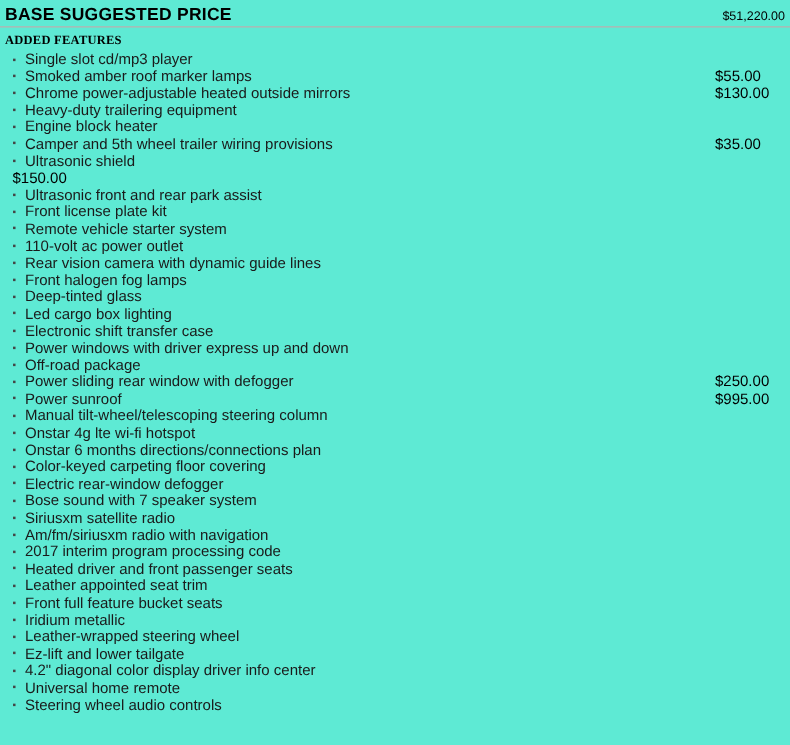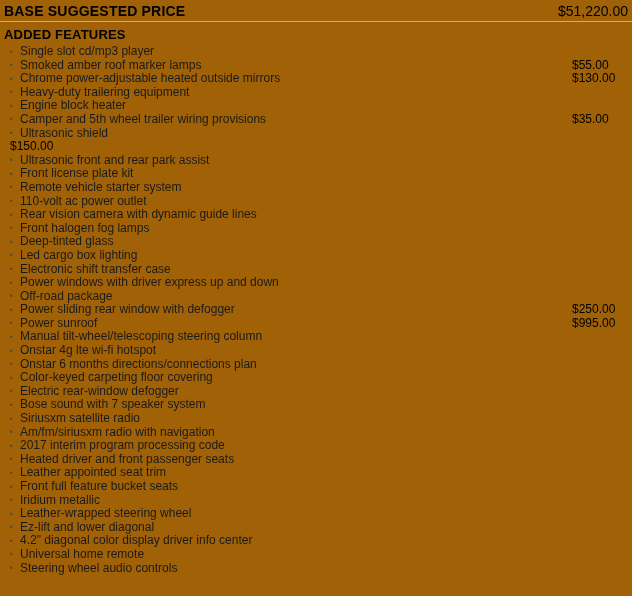--- a/index.html
+++ b/index.html
@@ -12,49 +12,50 @@
     background: #fdf1f0;
     font-family: "Liberation Sans", sans-serif;
     font-size: 12px;
     color: #1a1a1a;
     overflow: hidden;
   }
   .sheet {
     position: relative;
     width: 632px;
     height: 596px;
-    background: #a16207;
+    background: #5eead4;
     box-sizing: border-box;
   }
   
   .base-row {
     display: flex;
     align-items: baseline;
     justify-content: space-between;
     padding: 3px 2px 2px 4px;
     border-bottom: 1px solid #b9b0ae;
   }
   .base-label {
     font-weight: bold;
     font-size: 14px;
     letter-spacing: 0.2px;
     color: #000;
   }
   .base-price {
-    font-size: 14px;
+    font-size: 10px;
     color: #000;
     padding-right: 2px;
   }
   
   .section-title {
     font-weight: bold;
-    font-size: 13px;
+    font-size: 10px;
     letter-spacing: 0.2px;
     color: #000;
     padding: 5px 0 3px 4px;
+    font-family: Liberation Serif, serif;
   }
   ul.features {
     list-style: none;
     margin: 0;
     padding: 0 2px 0 10px;
   }
   ul.features li {
     display: flex;
     align-items: baseline;
     justify-content: space-between;
@@ -230,21 +231,21 @@
       </li>
       <li>
         <span class="feat-name">Iridium metallic</span>
         <span class="feat-price"></span>
       </li>
       <li>
         <span class="feat-name">Leather-wrapped steering wheel</span>
         <span class="feat-price"></span>
       </li>
       <li>
-        <span class="feat-name">Ez-lift and lower diagonal</span>
+        <span class="feat-name">Ez-lift and lower tailgate</span>
         <span class="feat-price"></span>
       </li>
       <li>
         <span class="feat-name">4.2" diagonal color display driver info center</span>
         <span class="feat-price"></span>
       </li>
       <li>
         <span class="feat-name">Universal home remote</span>
         <span class="feat-price"></span>
       </li>

